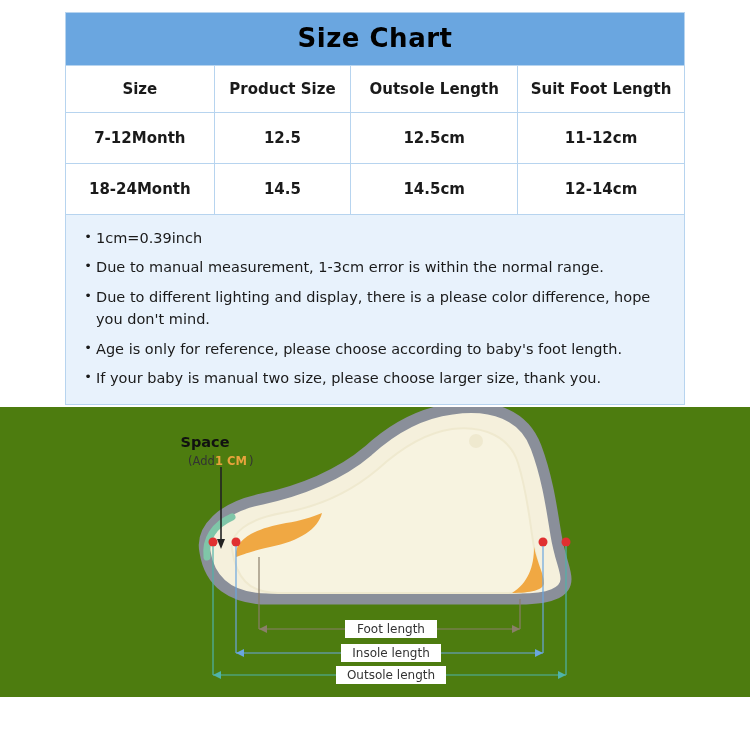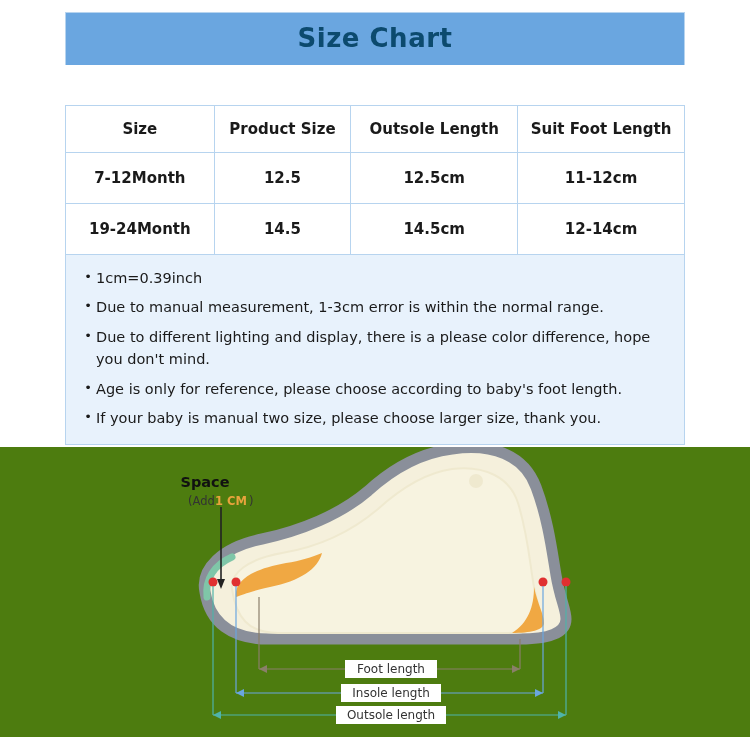--- a/index.html
+++ b/index.html
@@ -17,36 +17,35 @@
     position: relative;
     width: 750px;
     height: 750px;
     background: #ffffff;
     box-sizing: border-box;
     padding: 12px 65px 0 65px;
   }
   
   .title-bar {
     background: #6aa6e0;
-    color: #0c4a6e;
+    color: #000000;
     text-align: center;
     font-size: 26px;
     font-weight: bold;
     letter-spacing: 0.5px;
     padding: 10px 0 12px 0;
     border: 1px solid #b7d4ef;
     border-bottom: none;
     font-family: "DejaVu Sans", sans-serif;
   }
   
   table.size-table {
     width: 100%;
     border-collapse: collapse;
     table-layout: fixed;
-    margin-top: 40px;
   }
   table.size-table th,
   table.size-table td {
     border: 1px solid #b7d4ef;
     text-align: center;
     font-size: 15px;
     font-weight: bold;
     color: #1a1a1a;
     font-family: "DejaVu Sans", sans-serif;
   }
@@ -148,21 +147,21 @@
       </tr>
     </thead>
     <tbody>
       <tr class="row-even">
         <td class="col-size">7-12Month</td>
         <td class="col-product">12.5</td>
         <td class="col-outsole">12.5cm</td>
         <td class="col-suit">11-12cm</td>
       </tr>
       <tr class="row-even">
-        <td class="col-size">19-24Month</td>
+        <td class="col-size">18-24Month</td>
         <td class="col-product">14.5</td>
         <td class="col-outsole">14.5cm</td>
         <td class="col-suit">12-14cm</td>
       </tr>
     </tbody>
   </table>
 
   <div class="notes">
     <div class="note-item">
       <span class="note-bullet">•</span>

